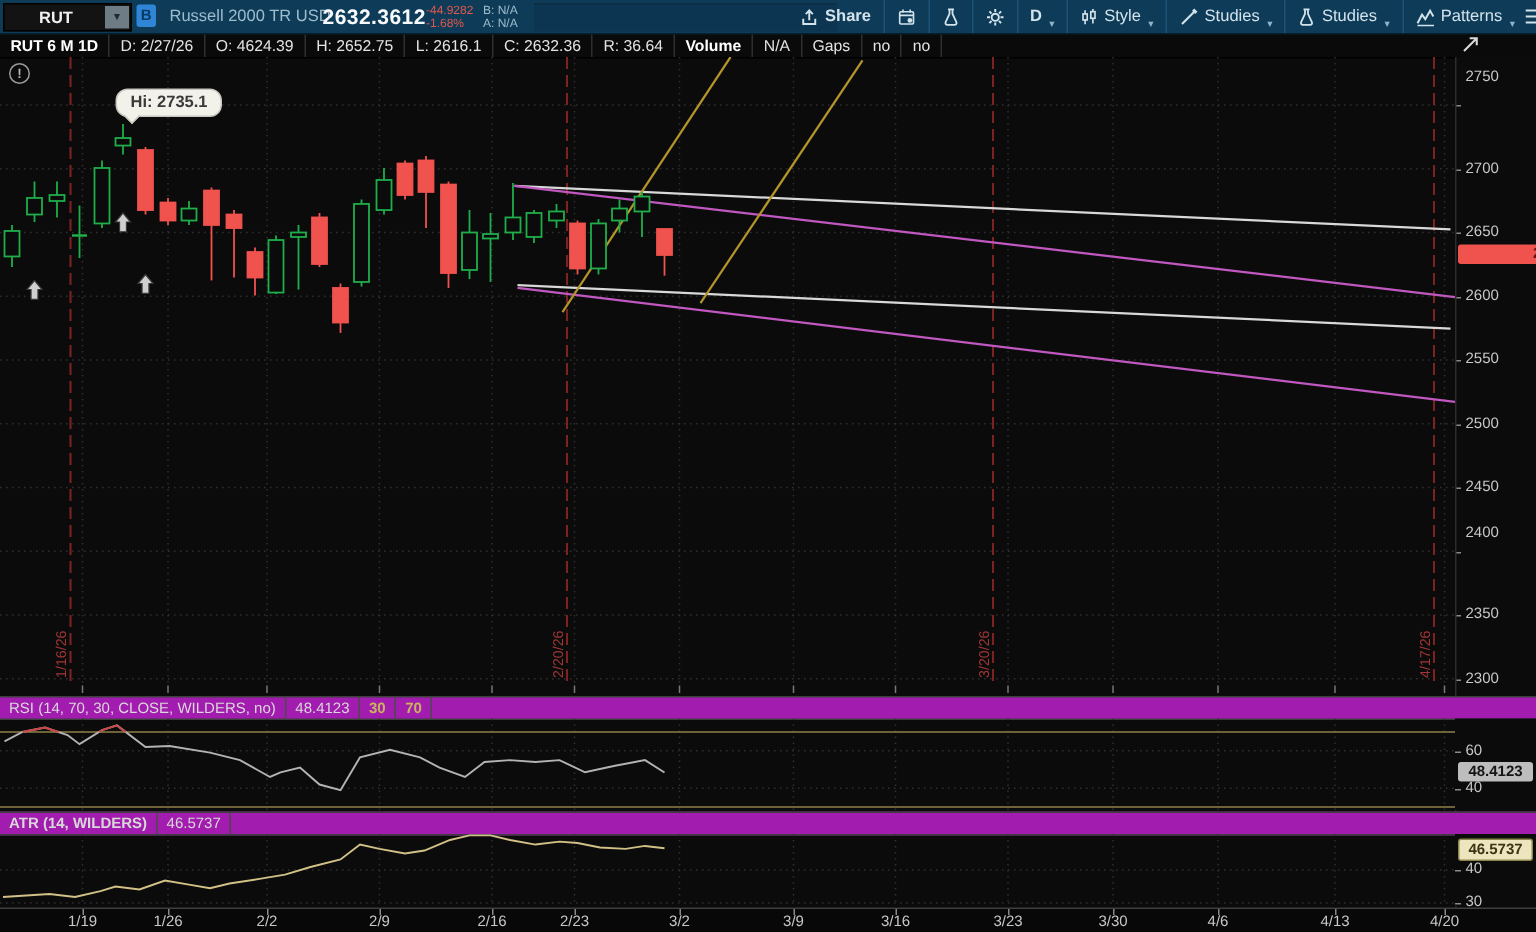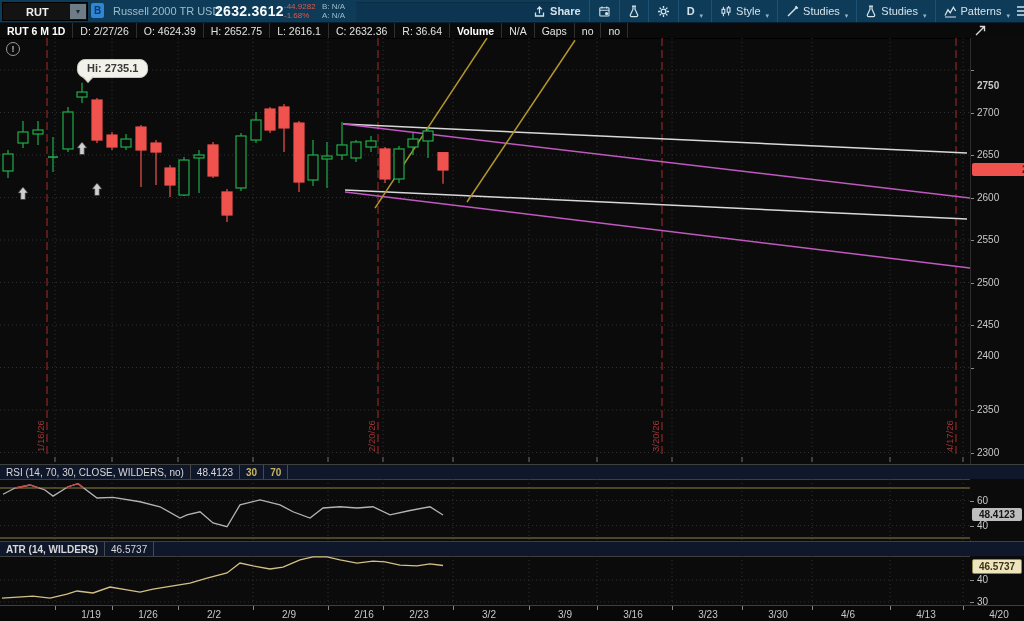--- a/index.html
+++ b/index.html
@@ -42,35 +42,35 @@
   #main-svg{position:absolute;left:0;top:38px;}
   #axis-main{position:absolute;left:970px;top:38px;width:54px;height:425px;background:#0b0b0b;}
   .axis-label{position:absolute;left:7px;color:#c8c8c8;font-size:10px;}
   .axis-tick{position:absolute;left:0;width:4px;height:1px;background:#8a8a8a;}
   .badge{position:absolute;left:2px;width:50px;height:13px;border-radius:2px;font-size:10px;
          font-weight:bold;display:flex;align-items:center;justify-content:center;}
   #price-badge{top:125px;background:#f0524e;color:#6e0f0e;padding-left:43px;}
   #rsi-badge{top:29px;background:#bdbdbd;color:#151515;}
   #atr-badge{top:3px;background:#ece5bd;color:#3c3414;border:1px solid #8d854e;width:48px;}
   #vline-axis{position:absolute;left:970px;top:38px;width:1px;height:567px;background:#2c2c2c;}
-  .pane-header{position:absolute;left:0;width:1024px;height:14px;background:#0f172a;
+  .pane-header{position:absolute;left:0;width:1024px;height:14px;background:#a21caf;
                border-top:1px solid #3f3f3f;border-bottom:1px solid #3f3f3f;display:flex;font-size:10px;}
   #rsi-header{top:464px;} #atr-header{top:541px;}
   .ph-seg{display:flex;align-items:center;padding:0 6px;border-right:1px solid #4a4a4a;color:#d8d8d8;white-space:nowrap;}
   .ph-seg.y{color:#c9b45c;}
   .ph-seg.b{font-weight:bold;}
   #rsi-svg{position:absolute;left:0;top:479px;} 
   #atr-svg{position:absabsolute;left:0;top:556px;}
   #atr-svg{position:absolute;left:0;top:556px;}
   #axis-rsi{position:absolute;left:970px;top:479px;width:54px;height:61px;background:#0b0b0b;}
   #axis-atr{position:absolute;left:970px;top:556px;width:54px;height:48px;background:#0b0b0b;}
   
   #x-strip{position:absolute;left:0;top:605px;width:1024px;height:16px;background:#080808;
            border-top:1px solid #3f3f3f;}
-  .x-label{position:absolute;top:3px;transform:translateX(-50%);color:#c8c8c8;font-size:10px;margin-left:36px;}
+  .x-label{position:absolute;top:3px;transform:translateX(-50%);color:#c8c8c8;font-size:10px;}
   .x-tick{position:absolute;top:0;width:1px;height:4px;background:#888;}
   
   #warning-icon{position:absolute;left:6px;top:42px;width:12px;height:12px;border:1.5px solid #9a9a9a;
                 border-radius:50%;color:#b5b5b5;font-size:9px;font-weight:bold;text-align:center;
                 line-height:12px;}
   #high-label{position:absolute;left:77px;top:59px;height:15px;background:#f2f1ea;border:1px solid #c9c8c0;
               border-radius:8px;padding:1px 9px;color:#3a3a3a;font-size:11px;font-weight:bold;line-height:14px;}
   #high-label:after{content:"";position:absolute;left:6px;bottom:-4px;width:7px;height:7px;background:#f2f1ea;
                     border-right:1px solid #c9c8c0;border-bottom:1px solid #c9c8c0;transform:rotate(45deg);}
 </style>
@@ -307,21 +307,21 @@
       <line x1="443" y1="114.6625" x2="443" y2="145.81500000000005" stroke="#f0524e" stroke-width="1.2"></line>
       <rect x="438" y="114.6625" width="10" height="17.33149999999989" fill="#f0524e" stroke="#f0524e" stroke-width="1.2"></rect>
       <path d="M23 149 l5 6 h-2.7 v6.5 h-4.6 v-6.5 h-2.7 z" fill="#cfcfcf" stroke="#3a3a3a" stroke-width="0.8"></path>
       <path d="M82 104 l5 6 h-2.7 v6.5 h-4.6 v-6.5 h-2.7 z" fill="#cfcfcf" stroke="#3a3a3a" stroke-width="0.8"></path>
       <path d="M97 145 l5 6 h-2.7 v6.5 h-4.6 v-6.5 h-2.7 z" fill="#cfcfcf" stroke="#3a3a3a" stroke-width="0.8"></path>
     </svg>
   <div id="warning-icon">!</div>
   <div id="high-label">Hi: 2735.1</div>
   <div id="axis-main">
     <div id="price-badge" class="badge">2632.36</div>
-  <span class="axis-label" style="top: 42px; font-weight: bold;">2750</span>
+  <span class="axis-label" style="top: 8px;">2750</span>
       <div class="axis-tick" style="top: 32px;"></div>
       <span class="axis-label" style="top: 68.5px;">2700</span>
       <div class="axis-tick" style="top: 74.5px;"></div>
       <span class="axis-label" style="top: 111px;">2650</span>
       <div class="axis-tick" style="top: 117px;"></div>
       <span class="axis-label" style="top: 153.5px;">2600</span>
       <div class="axis-tick" style="top: 159.5px;"></div>
       <span class="axis-label" style="top: 196px;">2550</span>
       <div class="axis-tick" style="top: 202px;"></div>
       <span class="axis-label" style="top: 238.5px;">2500</span>

